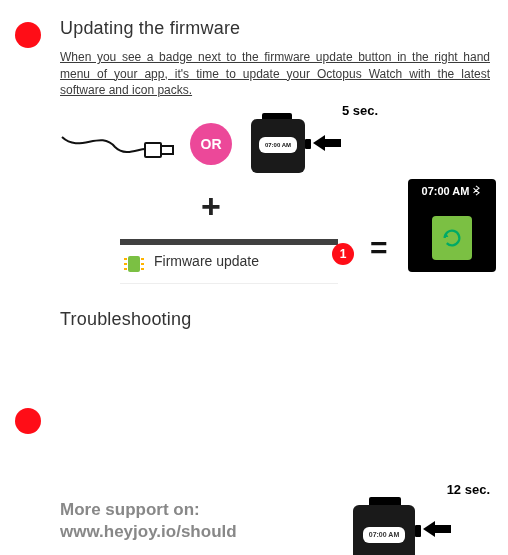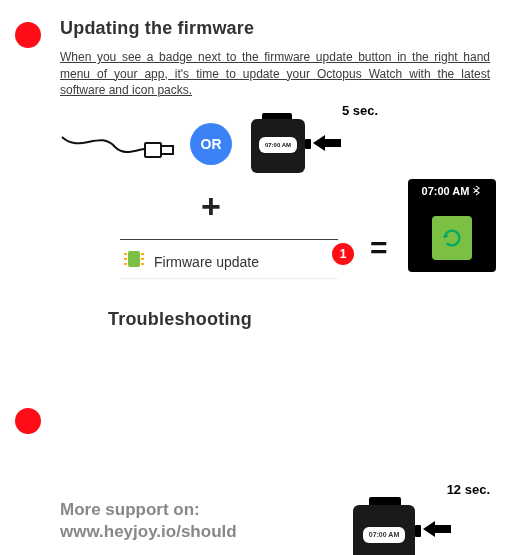--- a/index.html
+++ b/index.html
@@ -23,21 +23,21 @@
     width: 26px;
     height: 26px;
     border-radius: 50%;
     background: #ff0d17;
   }
   .dot1 { top: 22px; }
   .dot2 { top: 408px; }
   h2 {
     margin: 0 0 10px 0;
     font-family: Verdana, Geneva, sans-serif;
-    font-weight: 700;
+    font-weight: 400;
     font-size: 18px;
     letter-spacing: 0.2px;
   }
   p.body {
     font-size: 12px;
     line-height: 1.38;
     margin: 0 0 6px 0;
     text-align: justify;
     color: #3b3b3b;
     text-decoration: underline;
@@ -50,21 +50,21 @@
   .cable {
     position: absolute;
     left: 0; top: 20px;
     width: 120px; height: 40px;
   }
   .or-badge {
     position: absolute;
     left: 130px; top: 14px;
     width: 42px; height: 42px;
     border-radius: 50%;
-    background: #3b82f6;
+    background: #ec4899;
     color: #fff;
     font-weight: 700;
     font-size: 14px;
     display: flex; align-items: center; justify-content: center;
   }
   .watch-small {
     position: absolute;
     left: 185px; top: 4px;
     width: 85px; height: 62px;
   }
@@ -118,26 +118,26 @@
     left: 130px; top: 76px;
     width: 42px; height: 42px;
     font-size: 34px;
     font-weight: 700;
     text-align: center; line-height: 42px;
     color: #222;
   }
   .fw-row {
     position: absolute;
     left: 60px; top: 130px;
-    display: flex; align-items: flex-end; gap: 10px;
+    display: flex; align-items: flex-start; gap: 10px;
     font-size: 14px;
     color: #333;
     width: 210px;
     border-bottom: 1px solid #eee;
-    border-top: 1px solid #404040;
+    border-top: 6px solid #404040;
     padding: 8px 4px;
   }
   .chip-icon {
     width: 20px; height: 22px;
     position: relative;
   }
   .chip-icon .core {
     position: absolute; left: 4px; top: 3px;
     width: 12px; height: 16px;
     background: #7bc043;
@@ -194,21 +194,20 @@
   .refresh-chip {
     width: 40px; height: 44px;
     background: #7bc043;
     border-radius: 4px;
     position: relative;
     display:flex; align-items:center; justify-content:center;
   }
   .refresh-chip svg { width: 22px; height: 22px; }
   .section2 {
     margin-top: 5px;
-    margin-left: 48px;
   }
   .support {
     position: absolute;
     left: 60px;
     bottom: 12px;
     font-family: Verdana, Geneva, sans-serif;
     font-size: 17px;
     color: #888;
     font-weight: 700;
     line-height: 1.3;

